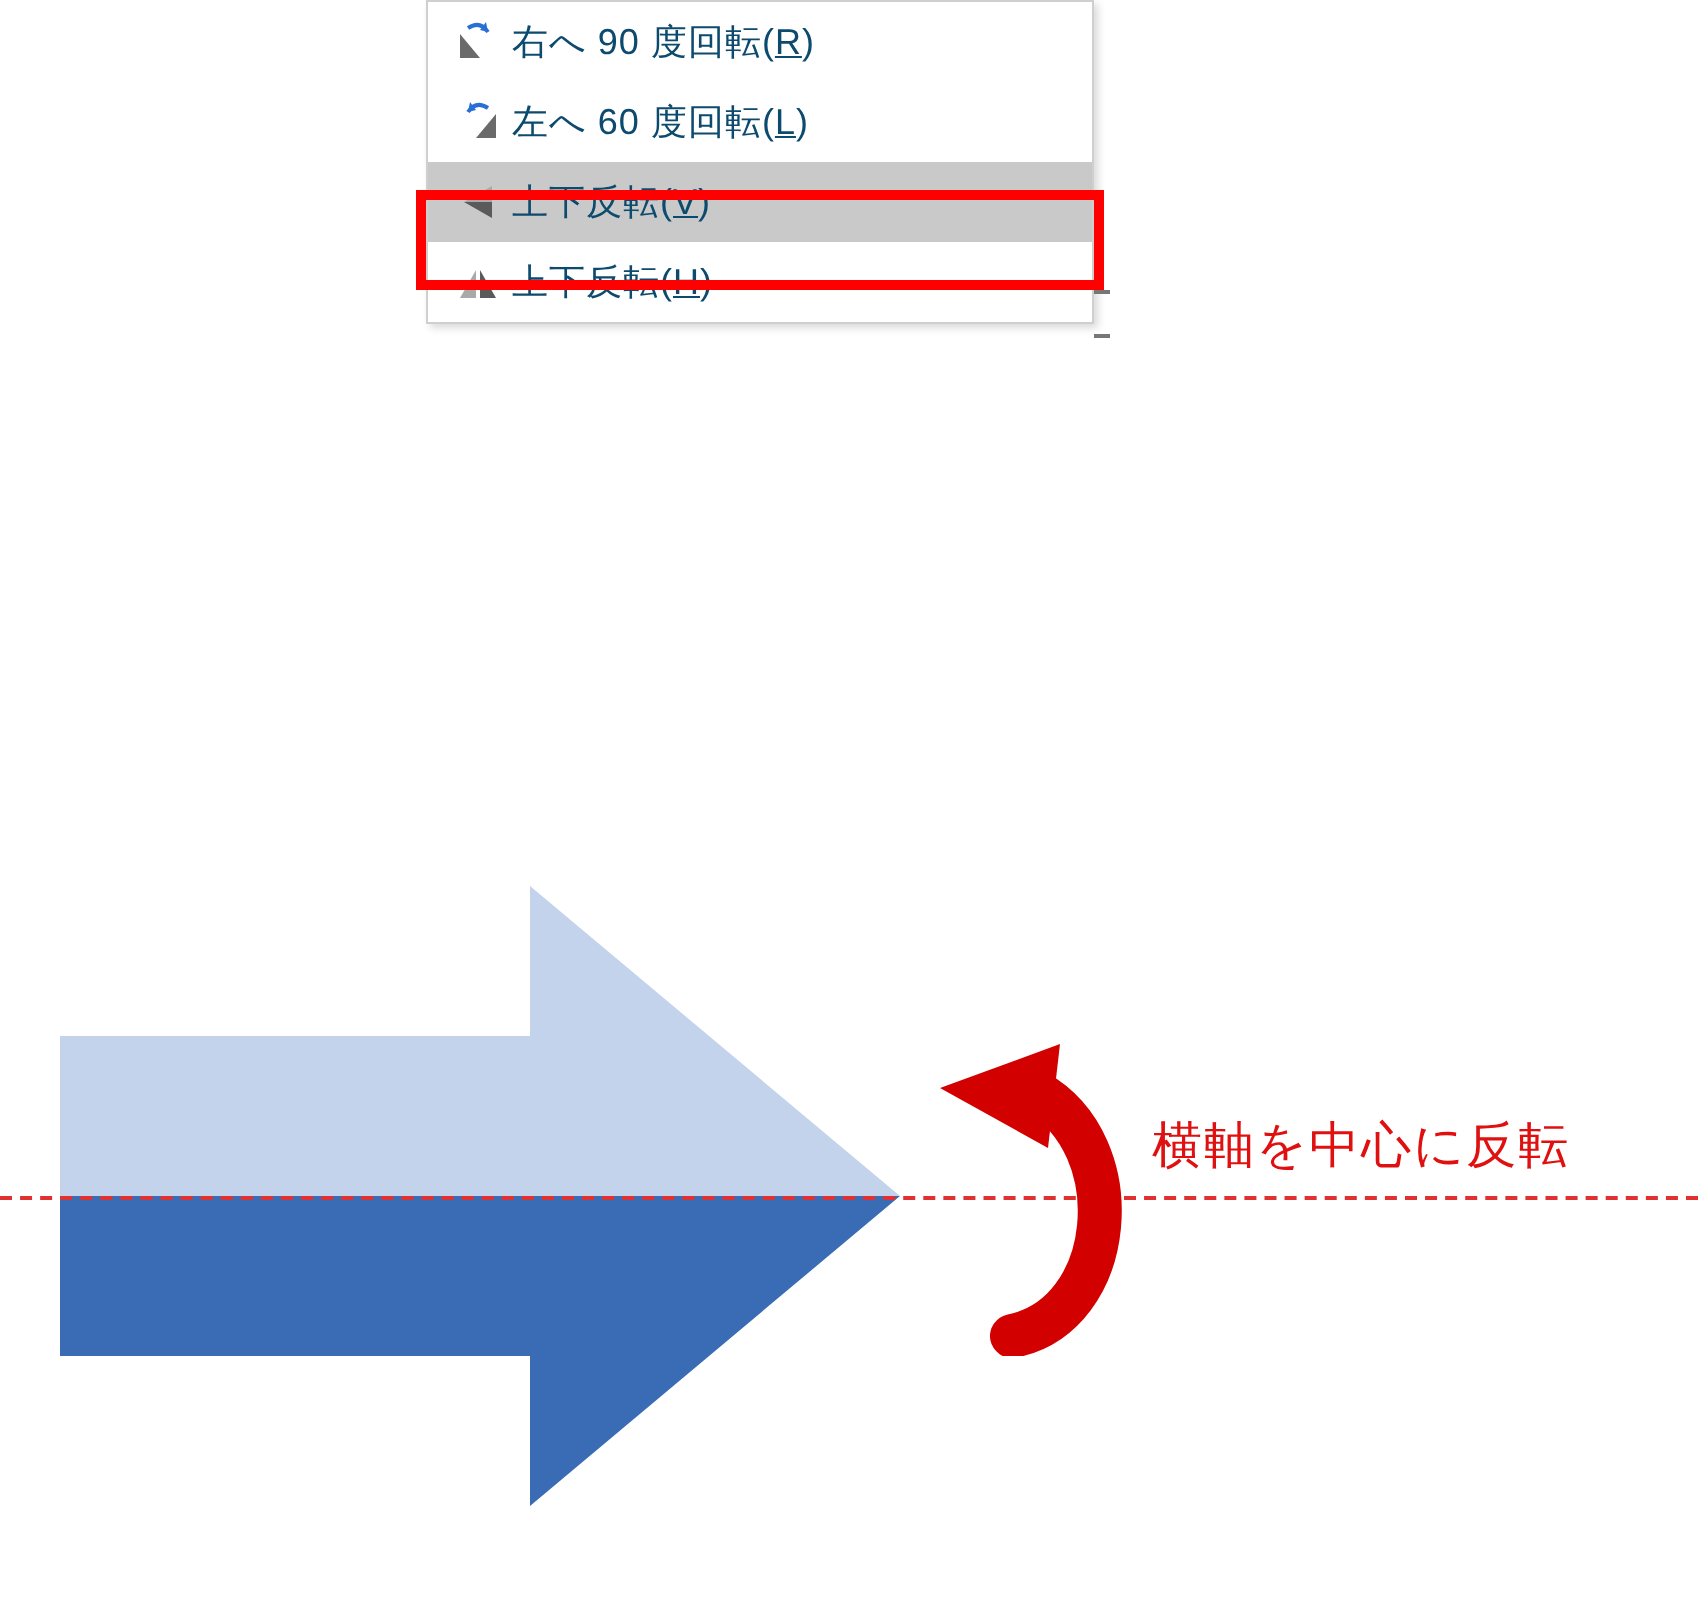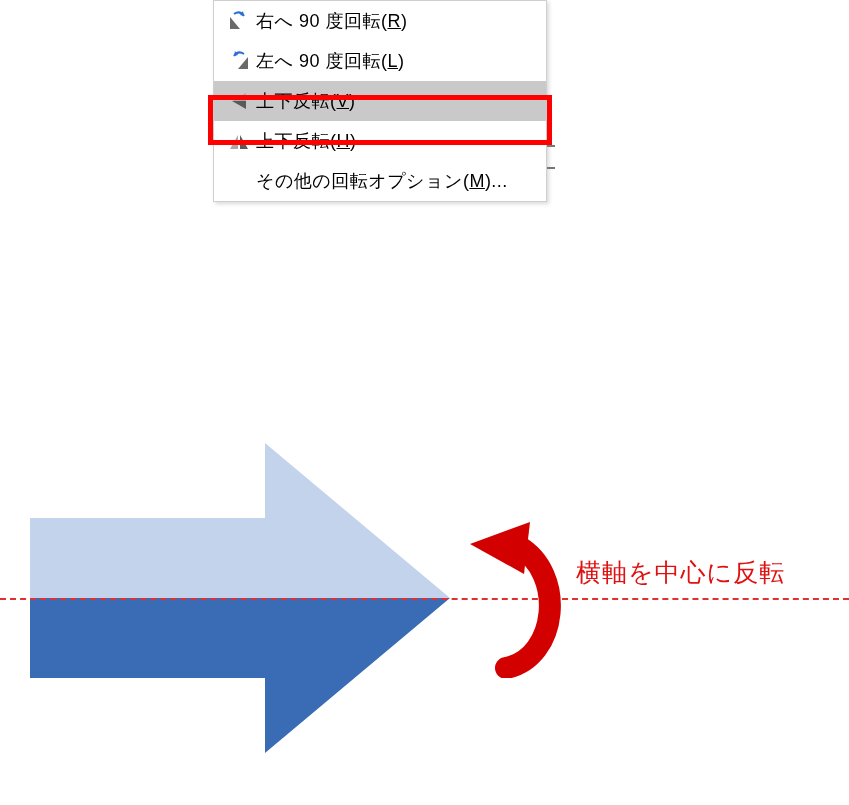--- a/index.html
+++ b/index.html
@@ -22,21 +22,21 @@
     background: #ffffff;
     border: 1px solid #cfcfcf;
     box-shadow: 2px 2px 4px rgba(0,0,0,.15);
   }
   .menu-item {
     display: flex;
     align-items: center;
     height: 40px;
     padding: 0 10px 0 8px;
     font-size: 18px;
-    color: #000000;
+    color: #0c4a6e;
     cursor: default;
     position: relative;
     box-sizing: border-box;
   }
   .menu-item .icon {
     width: 34px;
     display: flex;
     align-items: center;
     justify-content: center;
     flex: 0 0 34px;
@@ -143,21 +143,21 @@
 
   <div class="menu-item">
     <span class="icon">
       <svg width="22" height="20" viewBox="0 0 22 20">
         <polygon points="20,18 20,6 10,18" fill="#6a6a6a"></polygon>
         <path d="M16 3 Q 10 -1 6 5" stroke="#2a6fd6" stroke-width="2" fill="none"></path>
         <polygon points="6,5 10,4 7,0" fill="#2a6fd6"></polygon>
       </svg>
     </span>
     <span class="label">
-      <span>左へ 90 度回転(</span><span class="u">L</span><span>)</span>
+      <span>左へ 60 度回転(</span><span class="u">L</span><span>)</span>
     </span>
   </div>
 
   <div class="menu-item highlighted">
     <span class="icon">
       <svg width="22" height="20" viewBox="0 0 22 20">
         <polygon points="18,2 4,10 18,10" fill="#a9a9a9"></polygon>
         <polygon points="18,18 4,10 18,10" fill="#5a5a5a"></polygon>
       </svg>
     </span>
@@ -171,26 +171,20 @@
       <svg width="22" height="20" viewBox="0 0 22 20">
         <polygon points="2,18 10,4 10,18" fill="#a9a9a9"></polygon>
         <polygon points="20,18 12,4 12,18" fill="#5a5a5a"></polygon>
       </svg>
     </span>
     <span class="label">
       <span>上下反転(</span><span class="u">H</span><span>)</span>
     </span>
   </div>
 
-  <div class="menu-item">
-    <span class="icon"></span>
-    <span class="label">
-      <span>その他の回転オプション(</span><span class="u">M</span><span>)...</span>
-    </span>
-  </div>
 
 </div>
 
 <div class="highlight-frame"></div>
 <div class="menu-extra-line"></div>
 
 <div class="diagram">
 
   <div class="arrow-half arrow-top">
     <svg width="420" height="155" viewBox="0 0 420 155" preserveAspectRatio="none">

